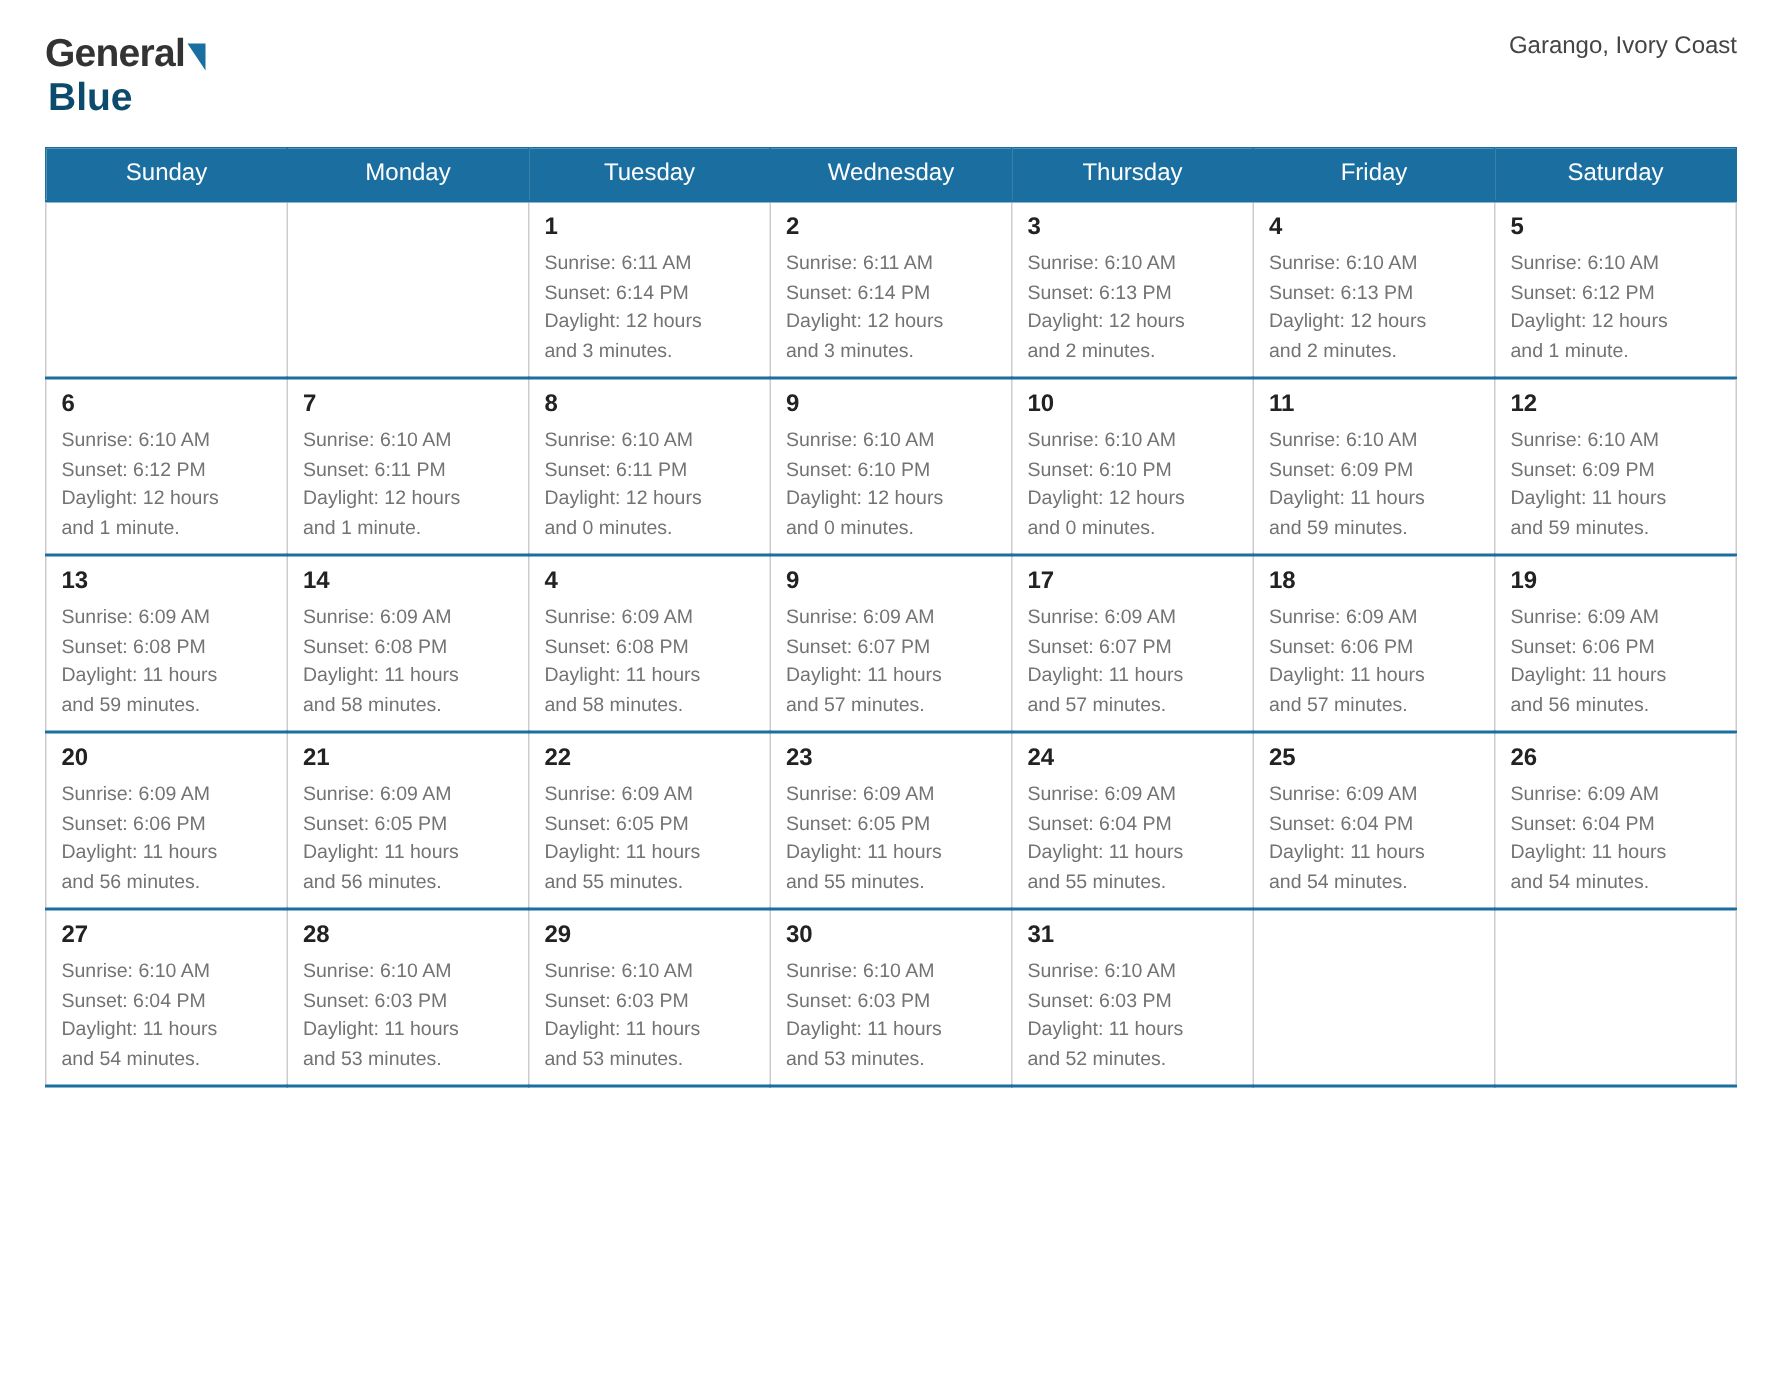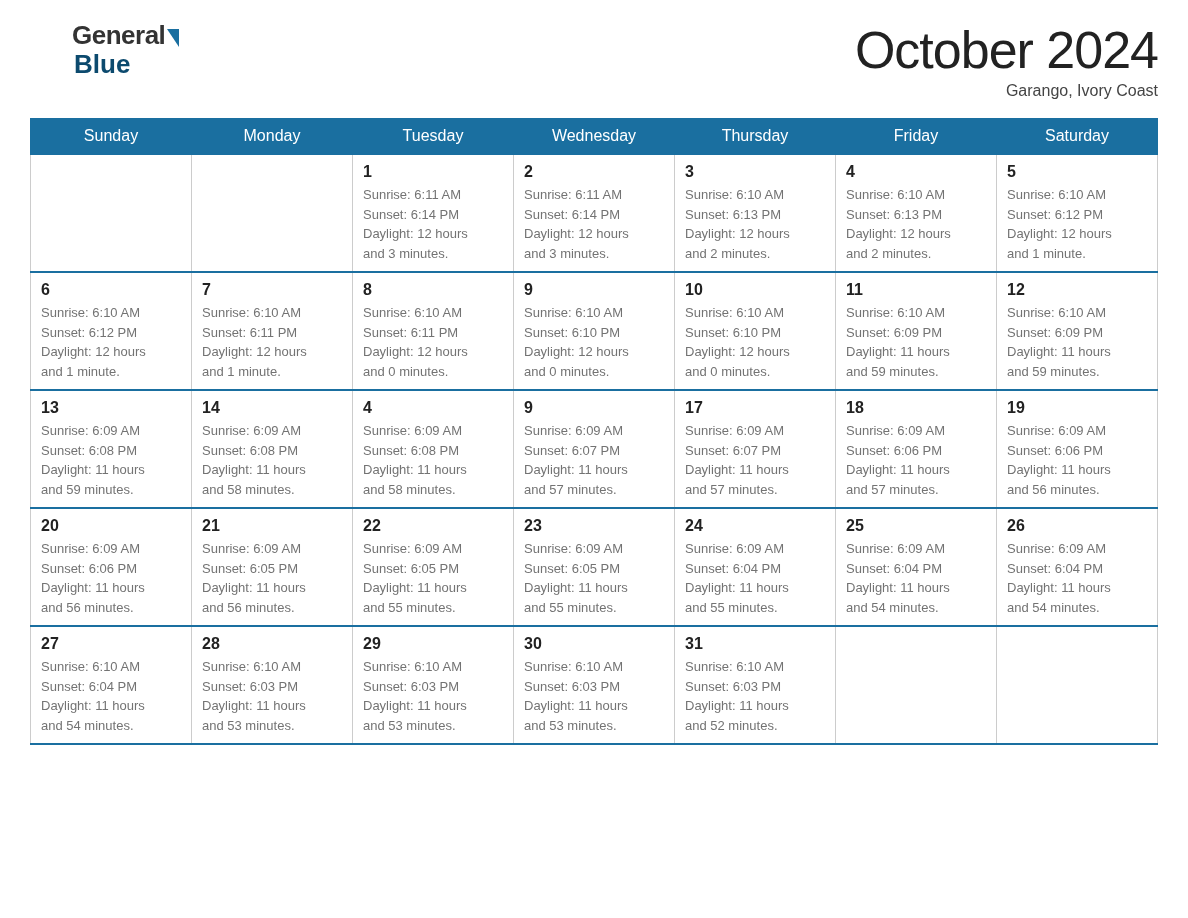--- a/index.html
+++ b/index.html
@@ -8,21 +8,20 @@
       background: #fff;
       padding: 20px 30px;
       width: 1188px;
       min-height: 918px;
     }
     .header {
       display: flex;
       justify-content: space-between;
       align-items: flex-start;
       margin-bottom: 18px;
-      margin-left: 42px;
     }
     .logo {
       display: flex;
       flex-direction: column;
       align-items: flex-start;
     }
     .logo-text {
       display: flex;
       align-items: center;
     }
@@ -107,21 +106,20 @@
 
 <div class="header">
   <div class="logo">
     <div class="logo-text">
       <span class="logo-general">General</span>
       <div class="logo-arrow"></div>
     </div>
     <span class="logo-blue">Blue</span>
   </div>
   <div class="title-section">
-    <div class="month-title">October 2024</div>
     <div class="location">Garango, Ivory Coast</div>
   </div>
 </div>
 
 <table class="calendar">
   <thead>
     <tr>
     <th>Sunday</th>
         <th>Monday</th>
         <th>Tuesday</th>

